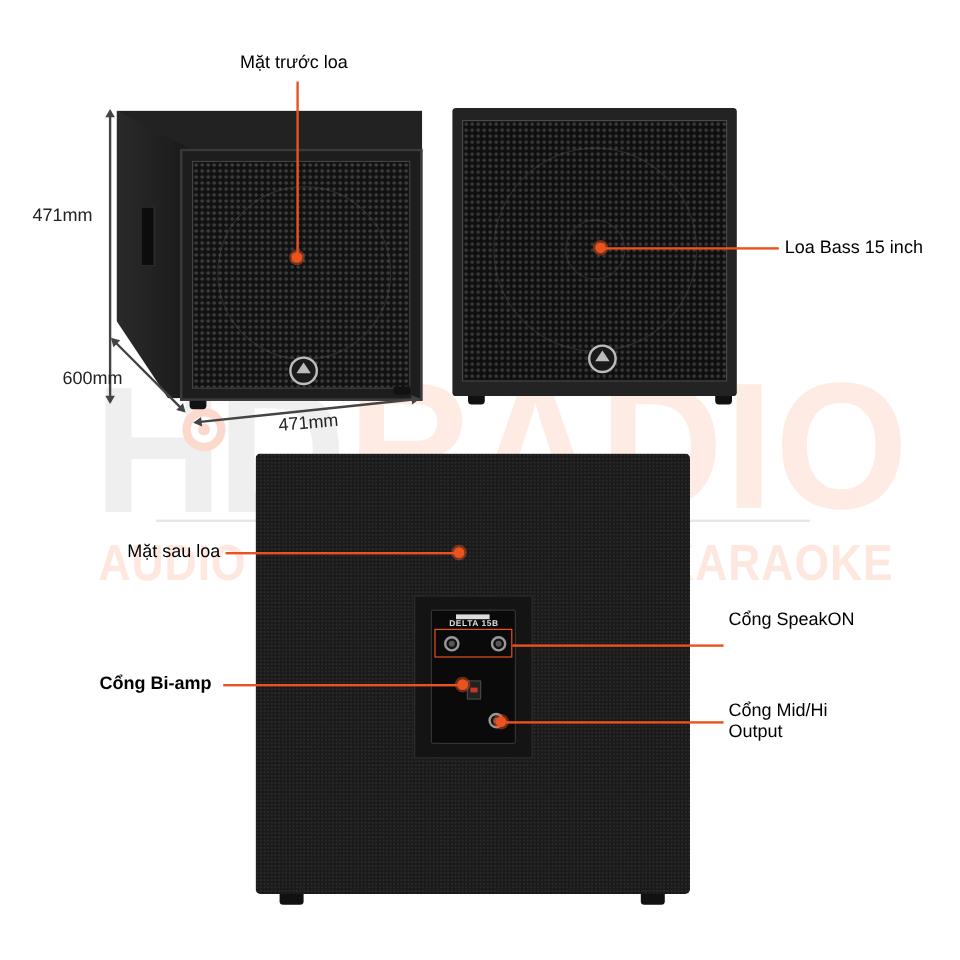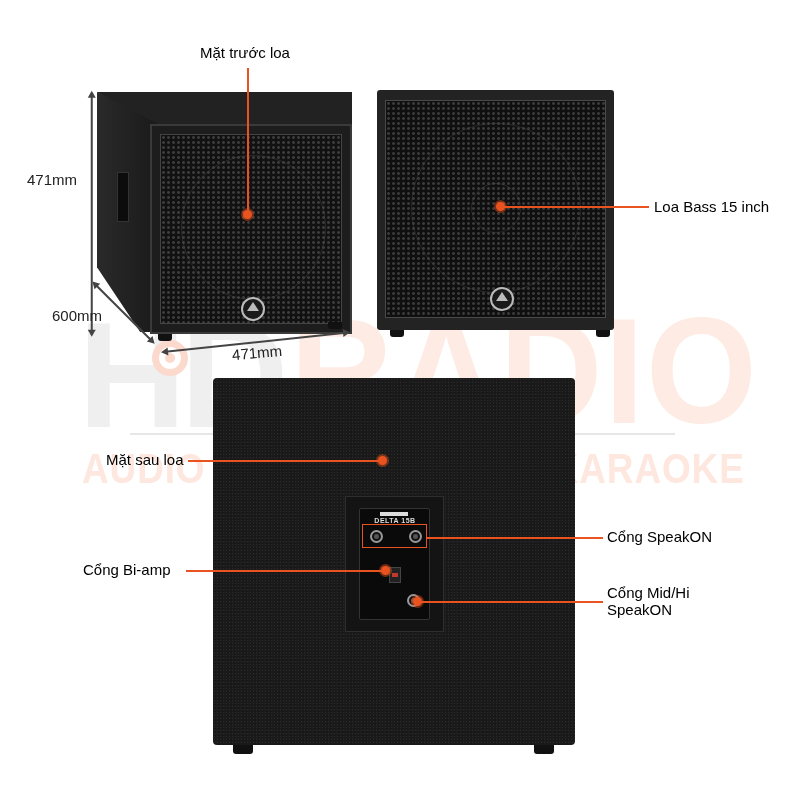--- a/index.html
+++ b/index.html
@@ -116,24 +116,24 @@
 <div class="dot" style="left:496px;top:202px;"></div>
 <div class="line" style="left:504px;top:206px;width:145px;"></div>
 <div class="label" style="left:654px;top:198px;">Loa Bass 15 inch</div>
 
 <div class="label" style="left:106px;top:451px;">Mặt sau loa</div>
 <div class="line" style="left:188px;top:460px;width:193px;"></div>
 <div class="dot" style="left:378px;top:456px;"></div>
 
 <div class="box" style="left:362px;top:524px;width:65px;height:24px;"></div>
 <div class="line" style="left:427px;top:537px;width:176px;"></div>
-<div class="label" style="left:607px;top:528px;">Cổng SpeakON</div>
+<div class="label" style="left:607px;top:508px;">Cổng SpeakON</div>
 
-<div class="label" style="left:83px;top:561px;">Cổng Bi-amp</div>
+<div class="label" style="left:83px;top:561px;font-weight:bold;">Cổng Bi-amp</div>
 <div class="line" style="left:186px;top:570px;width:196px;"></div>
 <div class="dot" style="left:381px;top:566px;"></div>
 
 <div class="dot" style="left:413px;top:597px;"></div>
 <div class="line" style="left:421px;top:601px;width:182px;"></div>
 <div class="label" style="left:607px;top:584px;">
   <div>Cổng Mid/Hi</div>
-  <div>SpeakON</div>
+  <div>Output</div>
 </div>
 
 </body></html>

